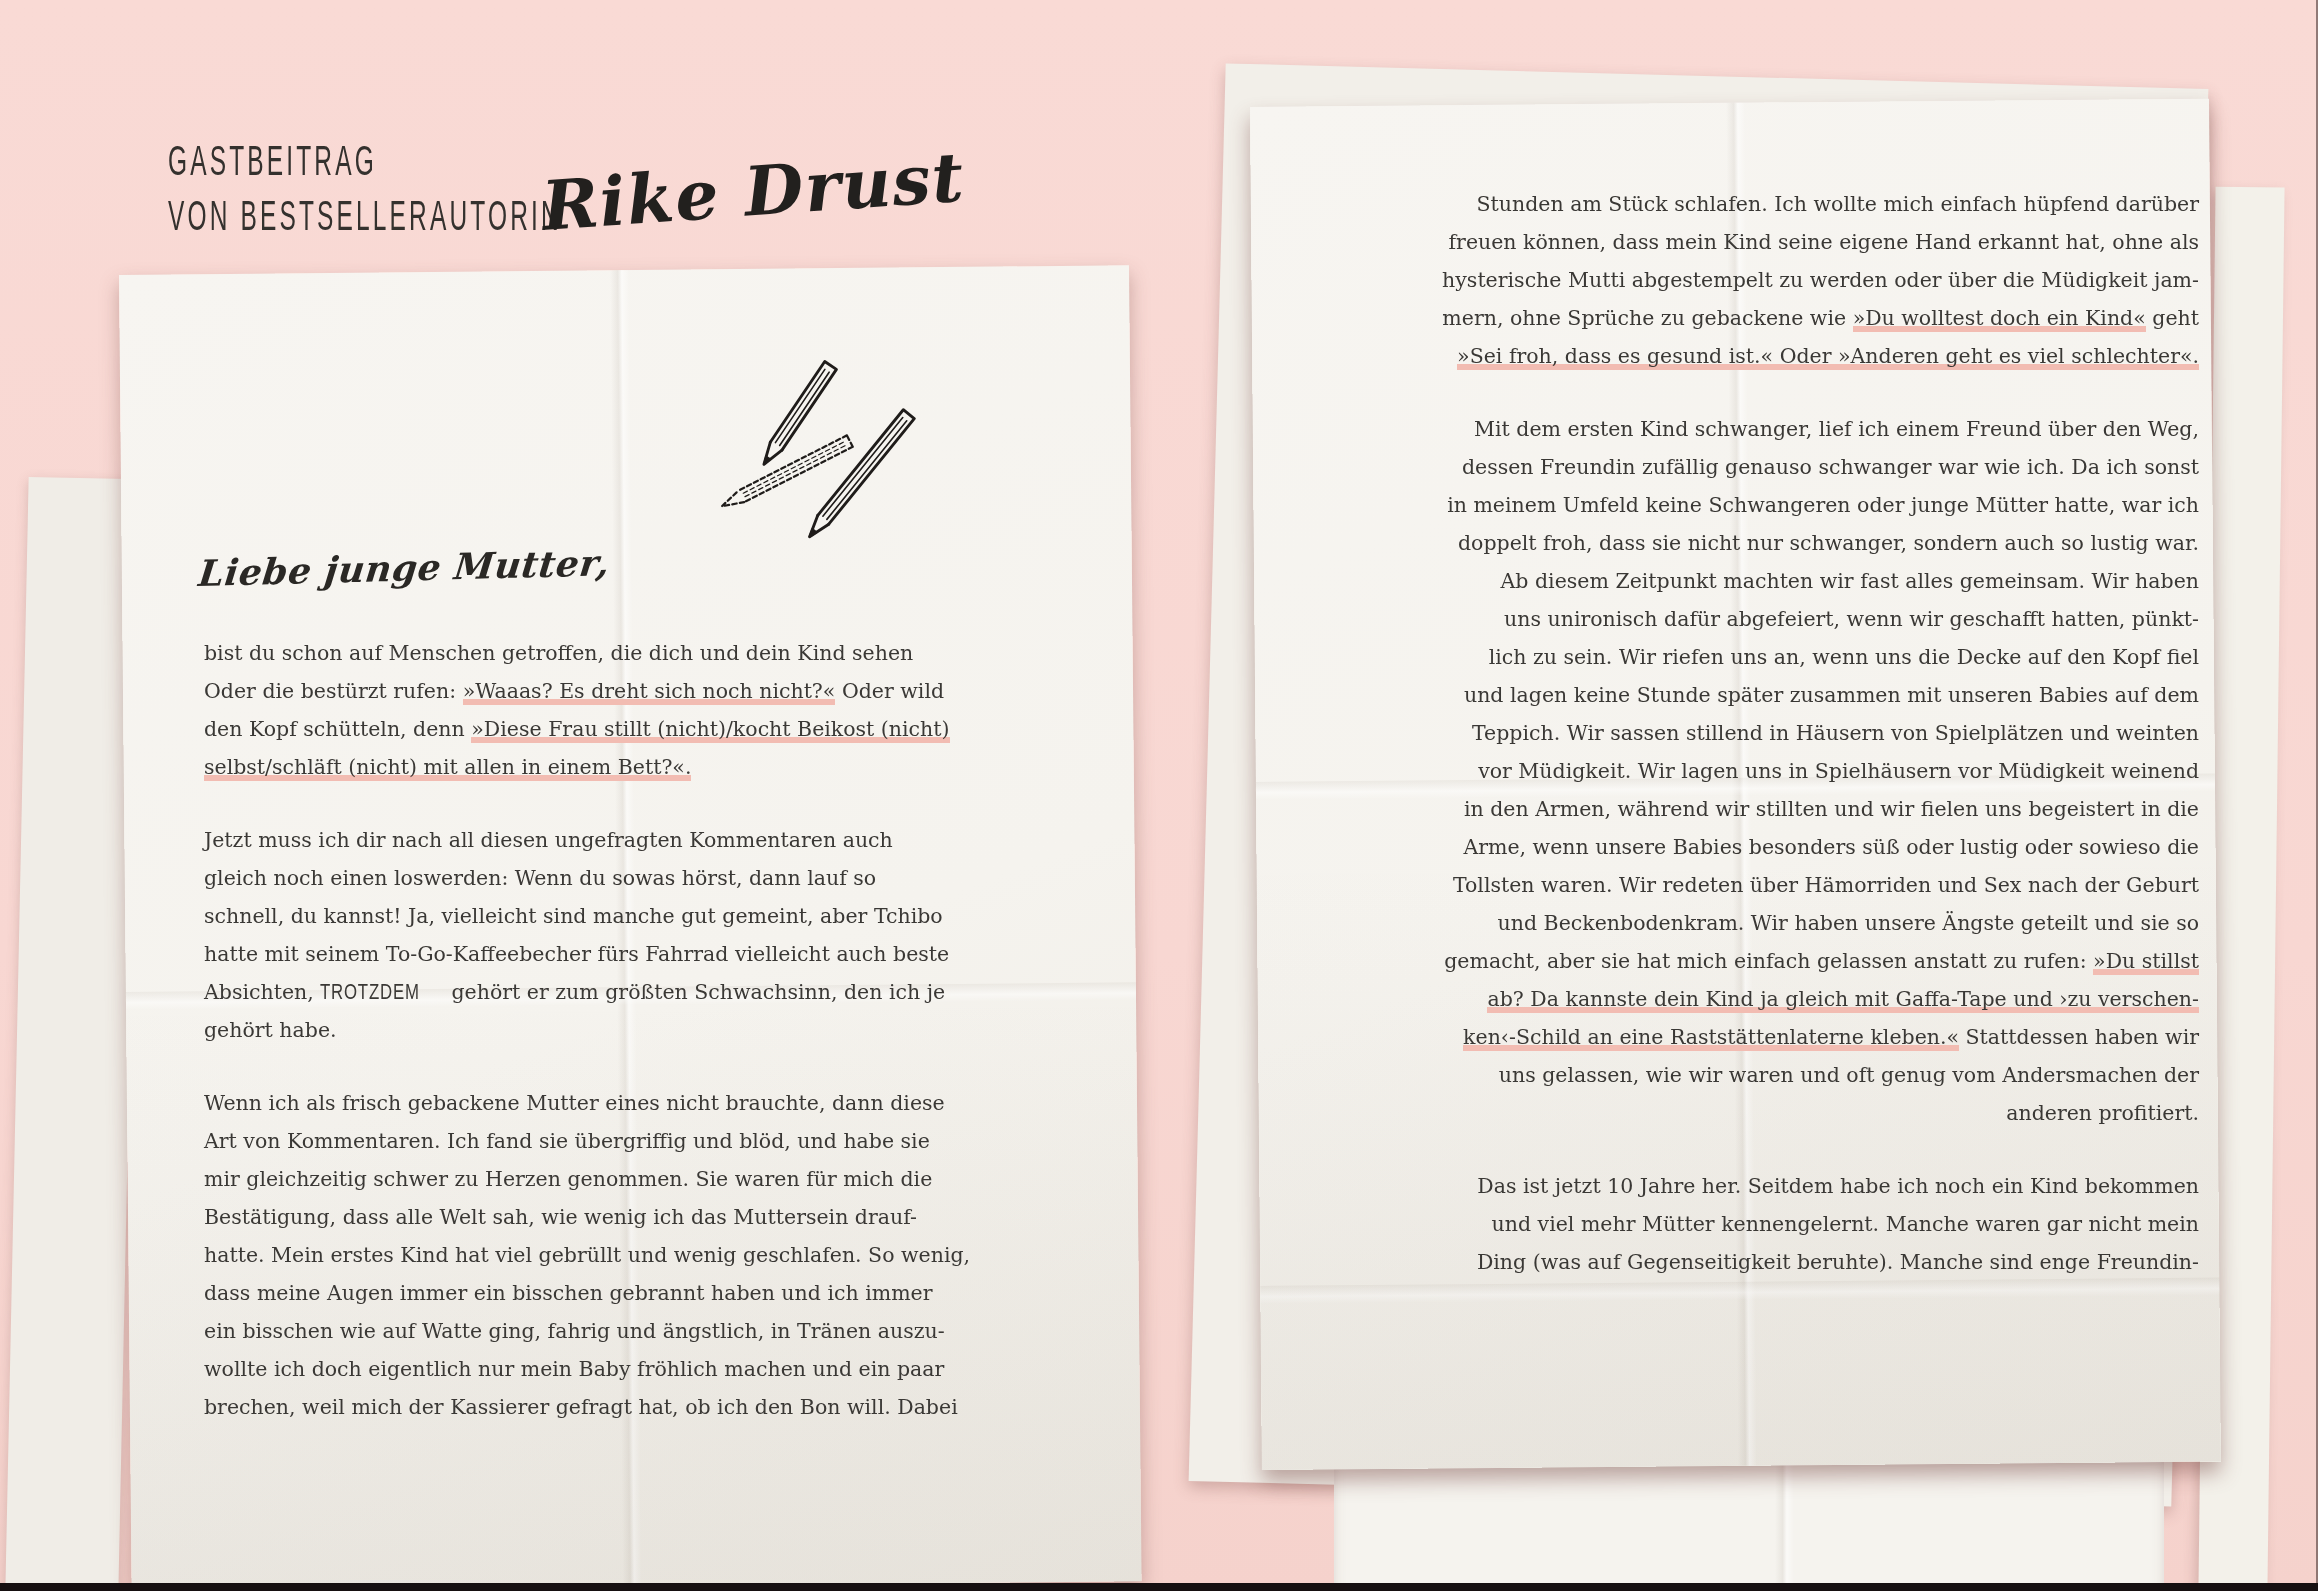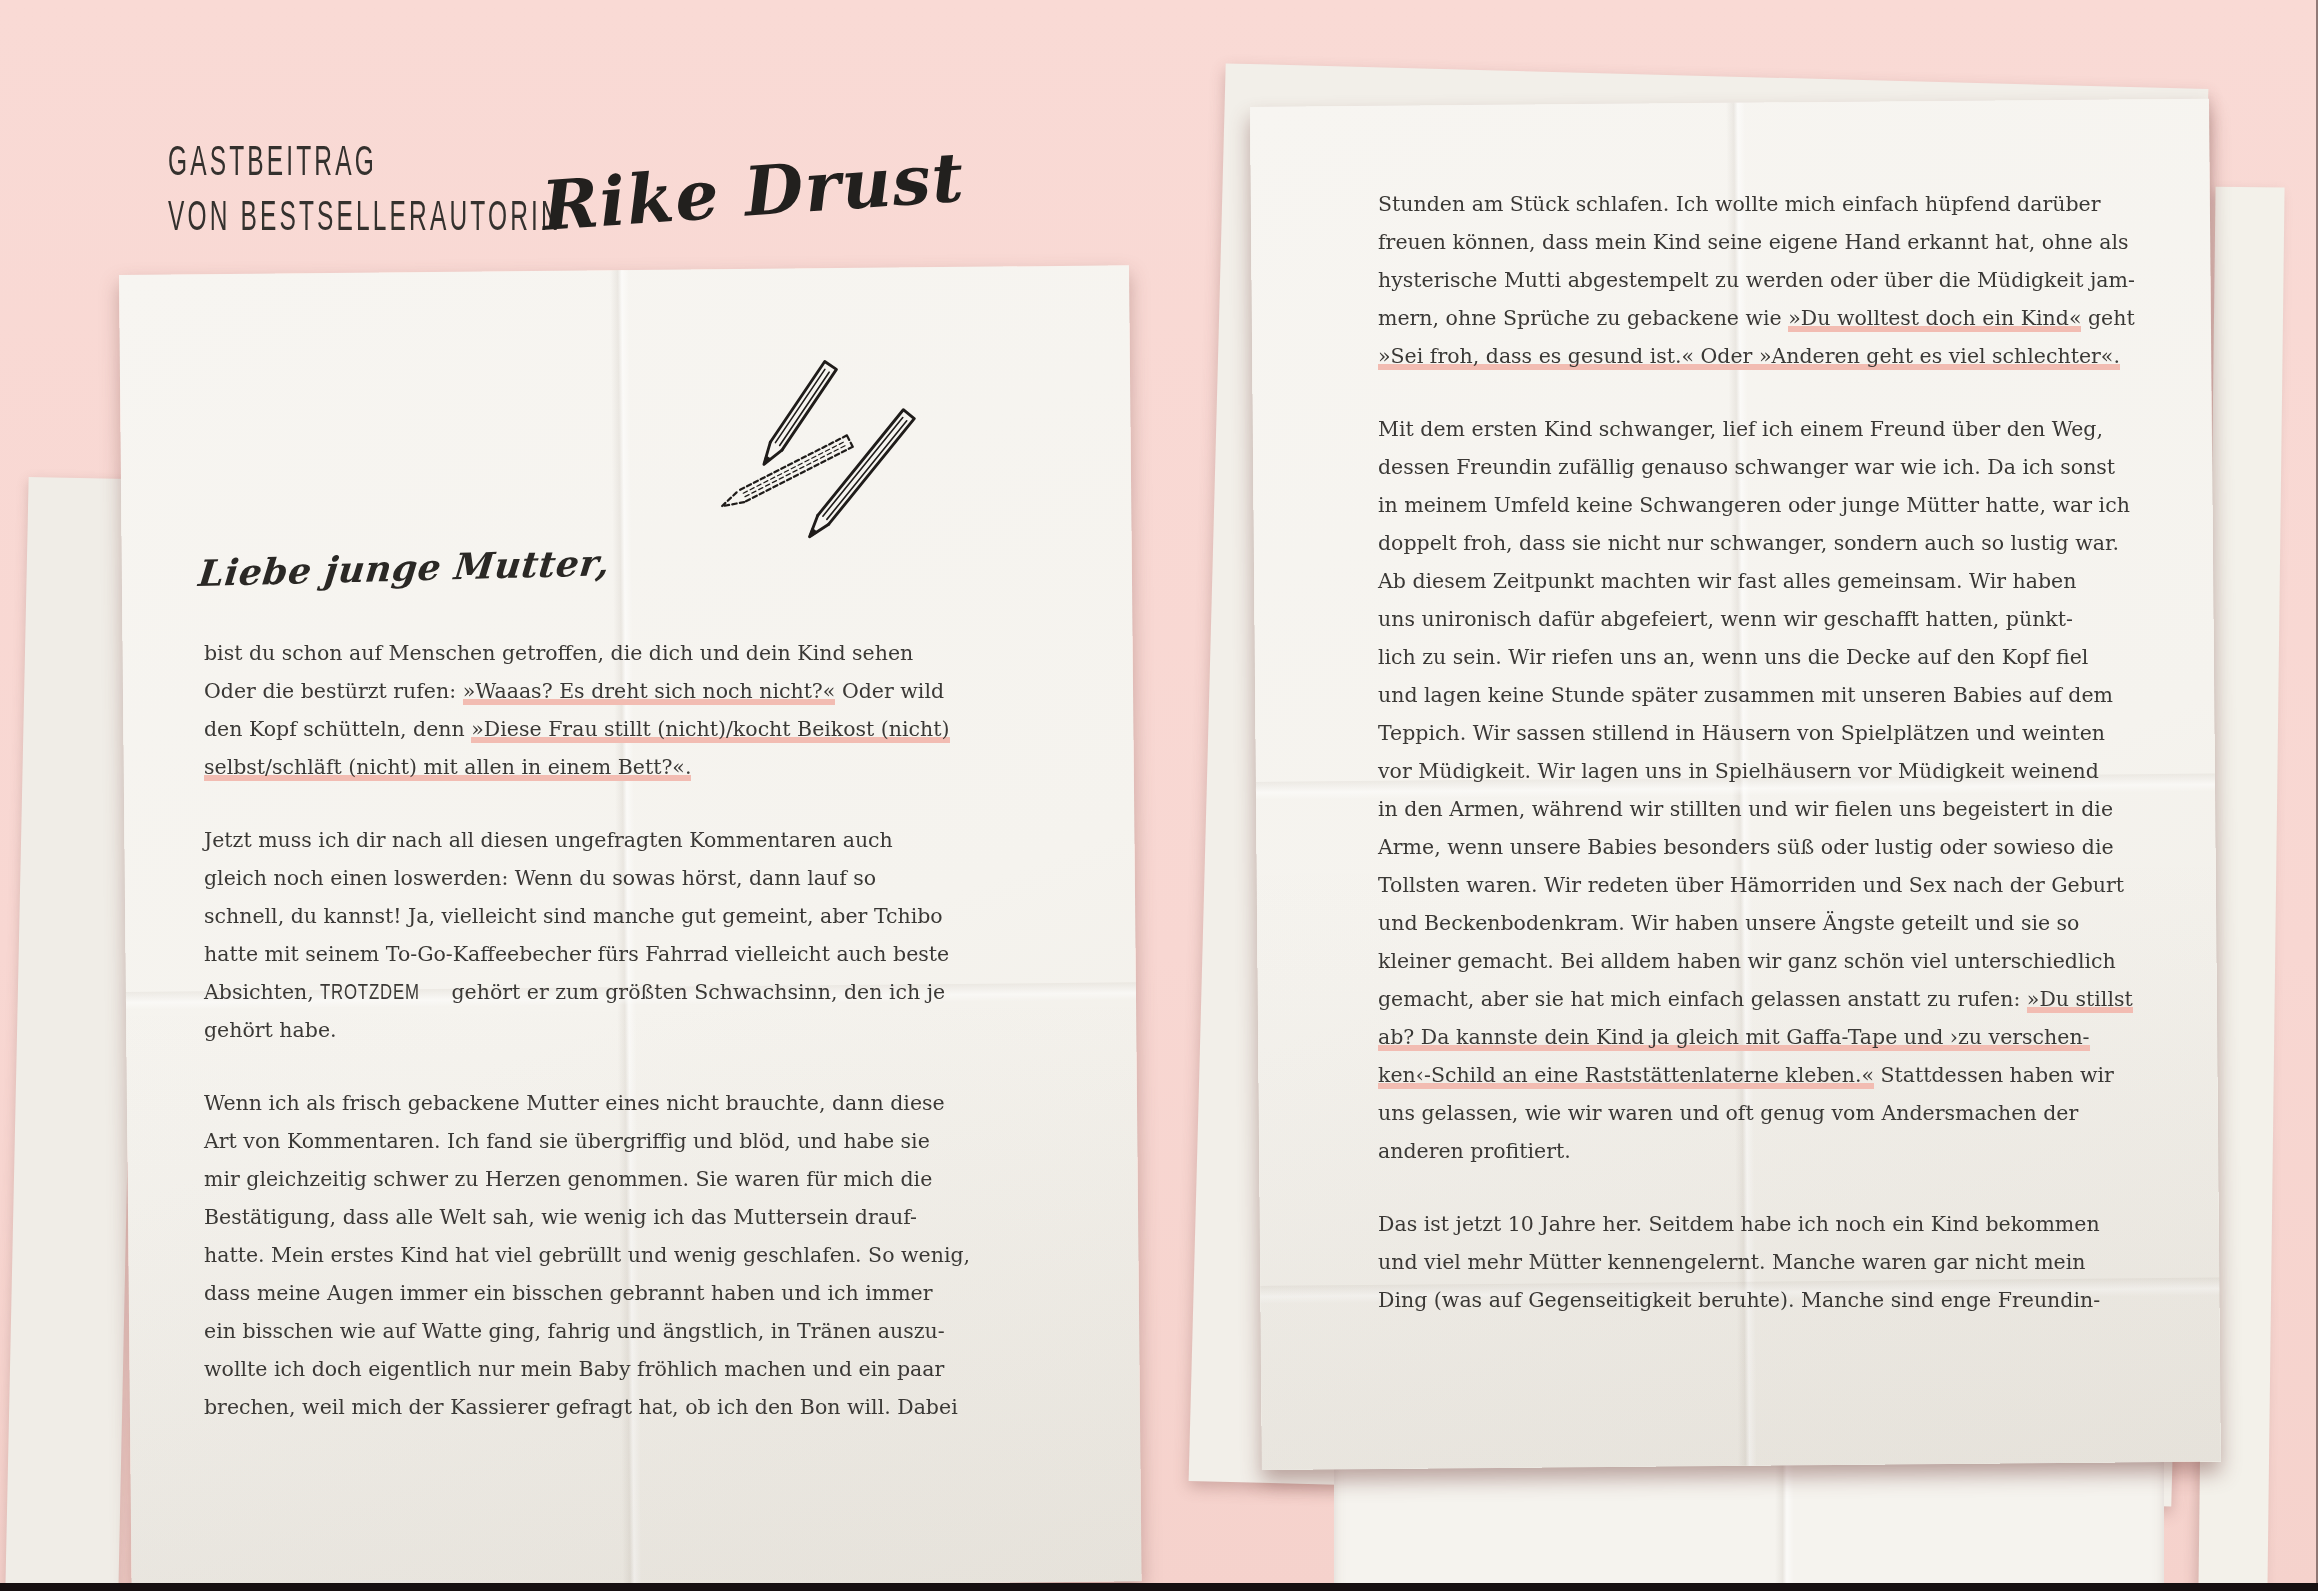--- a/index.html
+++ b/index.html
@@ -45,21 +45,21 @@
 
   
   .salutation {
     position:absolute; left:199px; top:552px; white-space:nowrap;
     font-style:italic; font-weight:700; font-size:36px; color:#2a2825;
     transform:rotate(-1.5deg) skewX(-8deg); transform-origin:0 50%;
     letter-spacing:0.6px;
   }
   .letter { position:absolute; width:821px; color:#3a3835; font-size:20.5px; line-height:38px; }
   .letter-left  { left:204px;  top:634px; }
-  .letter-right { left:1378px; top:185px; }
+  .letter-right { left:1378px; top:185px;text-align:right; }
   .para { margin:0 0 35px 0; }
   .line { white-space:nowrap; height:38px; }
   .hl   { background:linear-gradient(to top, #f2bcb2 6.4px, rgba(0,0,0,0) 6.4px); padding-bottom:1.9px; }
   .cond { font-family:"Liberation Sans", sans-serif; display:inline-block;
           transform:scale(0.80,1.06); transform-origin:0 72%; letter-spacing:1px; font-size:21px; }
 
   
   .pencils { position:absolute; left:696px; top:346px; }
 
   
@@ -163,21 +163,20 @@
         <div class="line"><span>Ab diesem Zeitpunkt machten wir fast alles gemeinsam. Wir haben</span></div>
         <div class="line"><span>uns unironisch dafür abgefeiert, wenn wir geschafft hatten, pünkt-</span></div>
         <div class="line"><span>lich zu sein. Wir riefen uns an, wenn uns die Decke auf den Kopf fiel</span></div>
         <div class="line"><span>und lagen keine Stunde später zusammen mit unseren Babies auf dem</span></div>
         <div class="line"><span>Teppich. Wir sassen stillend in Häusern von Spielplätzen und weinten</span></div>
         <div class="line"><span>vor Müdigkeit. Wir lagen uns in Spielhäusern vor Müdigkeit weinend</span></div>
         <div class="line"><span>in den Armen, während wir stillten und wir fielen uns begeistert in die</span></div>
         <div class="line"><span>Arme, wenn unsere Babies besonders süß oder lustig oder sowieso die</span></div>
         <div class="line"><span>Tollsten waren. Wir redeten über Hämorriden und Sex nach der Geburt</span></div>
         <div class="line"><span>und Beckenbodenkram. Wir haben unsere Ängste geteilt und sie so</span></div>
-        <div class="line"><span>kleiner gemacht. Bei alldem haben wir ganz schön viel unterschiedlich</span></div>
         <div class="line"><span>gemacht, aber sie hat mich einfach gelassen anstatt zu rufen: </span><span class="hl">»Du stillst</span></div>
         <div class="line"><span class="hl">ab? Da kannste dein Kind ja gleich mit Gaffa-Tape und ›zu verschen-</span></div>
         <div class="line"><span class="hl">ken‹-Schild an eine Raststättenlaterne kleben.«</span><span> Stattdessen haben wir</span></div>
         <div class="line"><span>uns gelassen, wie wir waren und oft genug vom Andersmachen der</span></div>
         <div class="line"><span>anderen profitiert.</span></div>
       </div>
       <div class="para">
         <div class="line"><span>Das ist jetzt 10 Jahre her. Seitdem habe ich noch ein Kind bekommen</span></div>
         <div class="line"><span>und viel mehr Mütter kennengelernt. Manche waren gar nicht mein</span></div>
         <div class="line"><span>Ding (was auf Gegenseitigkeit beruhte). Manche sind enge Freundin-</span></div>

